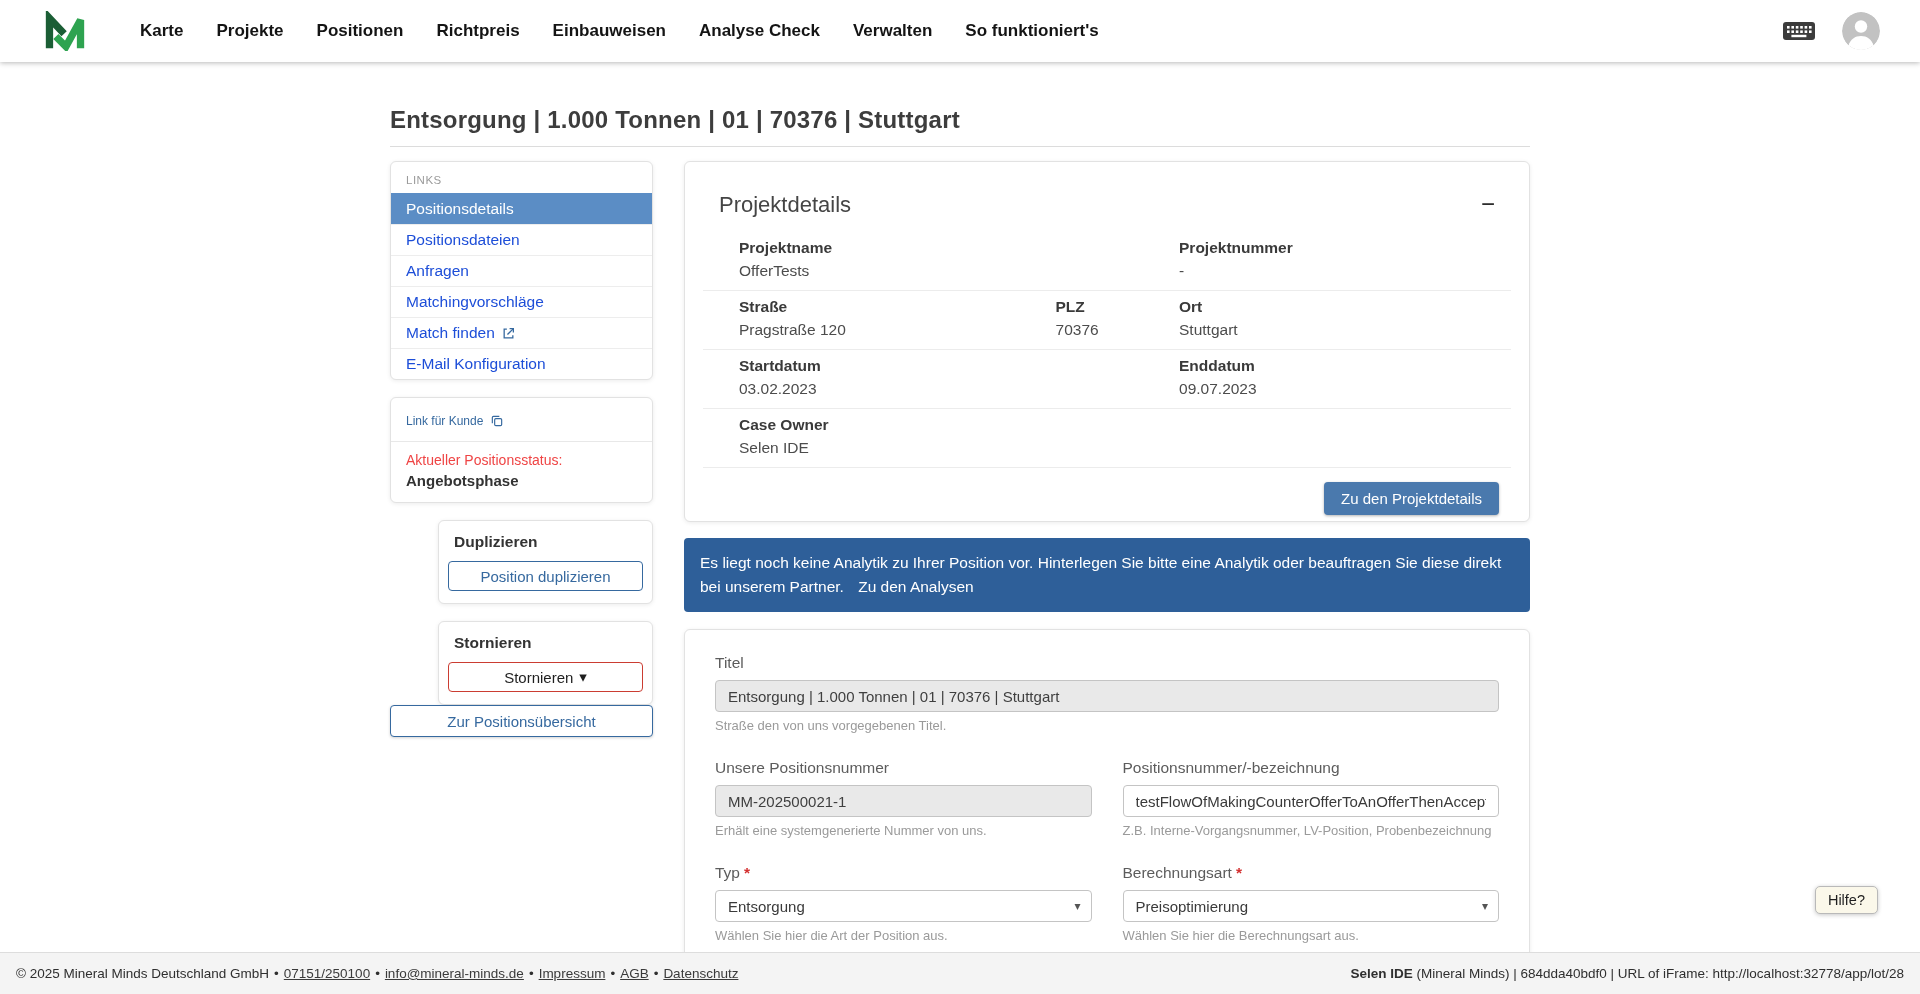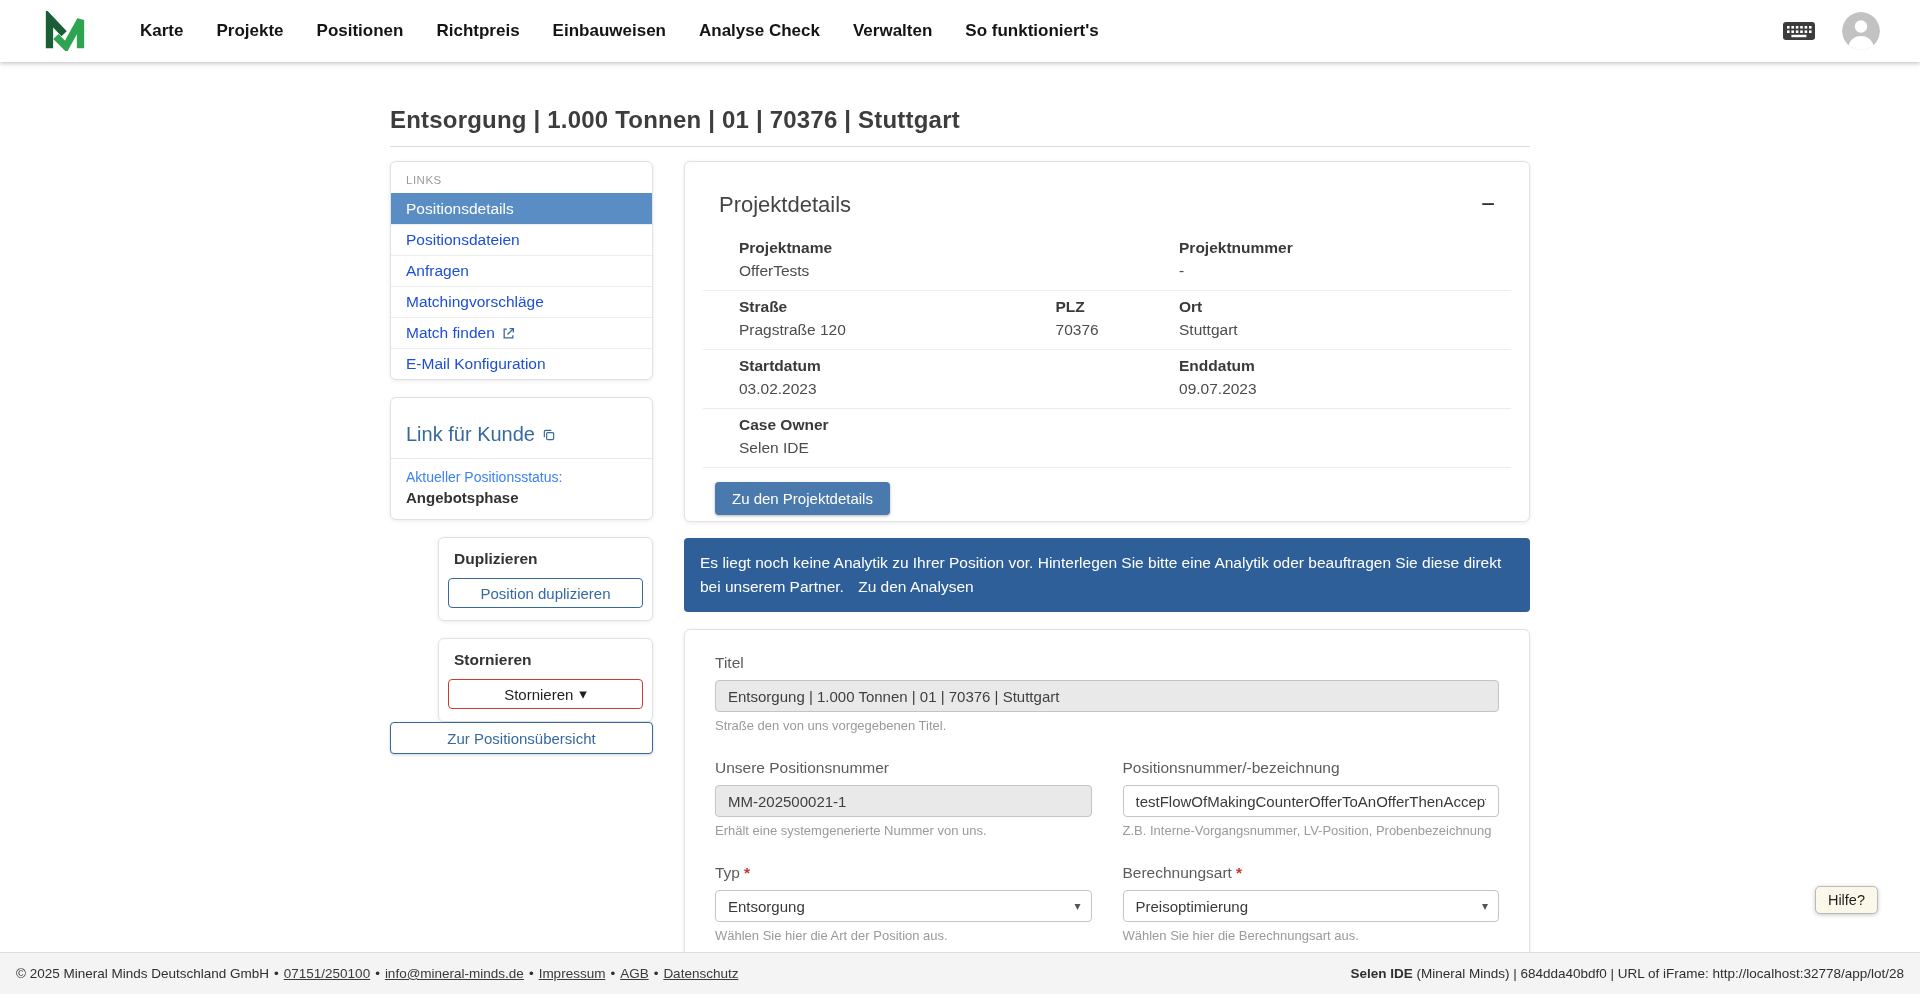--- a/index.html
+++ b/index.html
@@ -45,23 +45,23 @@
   .links-header { font-size: 11.5px; color: #9b9b9b; letter-spacing: .5px; padding: 4px 15px 7px; }
   .side-item {
     display: flex; align-items: center; gap: 7px;
     padding: 6px 15px; font-size: 15.5px; color: #1d4ed8;
     border-top: 1px solid #ededed; cursor: pointer; height: 31px;
   }
   .side-item.active { background: #5b8dc5; color: #fff; }
   .side-item svg { flex: 0 0 auto; }
 
   .status-card { margin-top: 17px; padding: 13px 15px 13px; }
-  .customer-link { color: #36699f; font-size: 20px; display: inline-flex; align-items: center; gap: 7px; cursor: pointer; margin-top: 12px; }
+  .customer-link { color: #36699f; font-size: 12px; display: inline-flex; align-items: center; gap: 7px; cursor: pointer; }
   .card-div { border: none; border-top: 1px solid #e8e8e8; margin: 12px -15px 10px; }
-  .status-label { font-size: 14px; color: #3b82f6; }
+  .status-label { font-size: 14px; color: #ef4444; }
   .status-value { font-size: 15px; font-weight: 700; color: #333; margin-top: 4px; }
 
   .action-card { margin-top: 17px; padding: 11px 9px 12px; margin-left: 48px; }
   .card-header-sm { font-size: 15.5px; font-weight: 700; color: #333; margin: 1px 6px 10px; }
   .btn-outline-blue {
     width: 100%; background: #fff; border: 1px solid #36699f; color: #36699f;
     border-radius: 4px; font-size: 15px; height: 30px; cursor: pointer;
   }
   .btn-outline-red {
     width: 100%; background: #fff; border: 1px solid #cb3d32; color: #1f1f1f;
@@ -75,21 +75,21 @@
   .project-header { display: flex; align-items: flex-start; justify-content: space-between; padding: 30px 30px 14px 34px; }
   .project-title { font-size: 22px; font-weight: 500; color: #454545; }
   .collapse-btn { background: none; border: none; font-size: 24px; line-height: 1; color: #1f1f1f; cursor: pointer; padding: 0 4px; }
   .proj-rows { margin: 0 18px; }
   .proj-row {
     display: grid; grid-template-columns: 41% 16% 1fr;
     padding: 7px 0 10px 36px; border-bottom: 1px solid #ececec;
   }
   .lbl { font-size: 15.5px; font-weight: 700; color: #3a3a3a; }
   .val { font-size: 15.5px; color: #4c4c4c; margin-top: 5px; }
-  .proj-actions { display: flex; justify-content: flex-start; padding: 14px 30px 0; }
+  .proj-actions { display: flex; justify-content: flex-end; padding: 14px 30px 0; }
   .btn-filled {
     background: #4a79ad; color: #fff; border: none; border-radius: 4px;
     padding: 8px 17px; font-size: 15px; cursor: pointer; box-shadow: 0 1px 3px rgba(0,0,0,.3);
   }
 
   
   .banner {
     margin-top: 16px; background: #2e5f99; color: #fff; border-radius: 4px;
     padding: 13px 16px; font-size: 15.5px; line-height: 1.55;
   }

